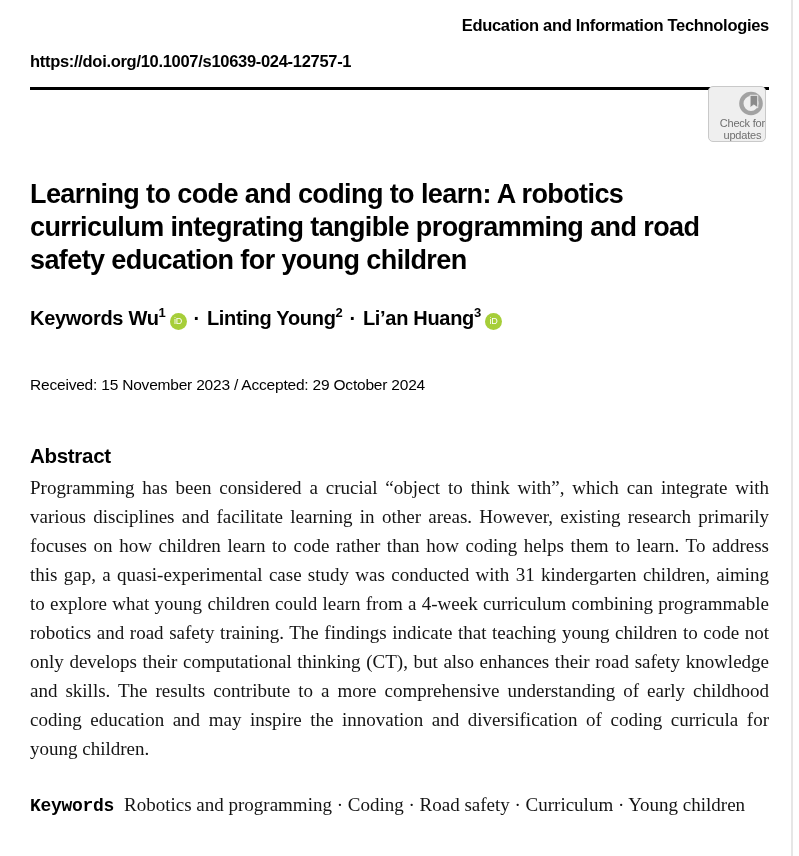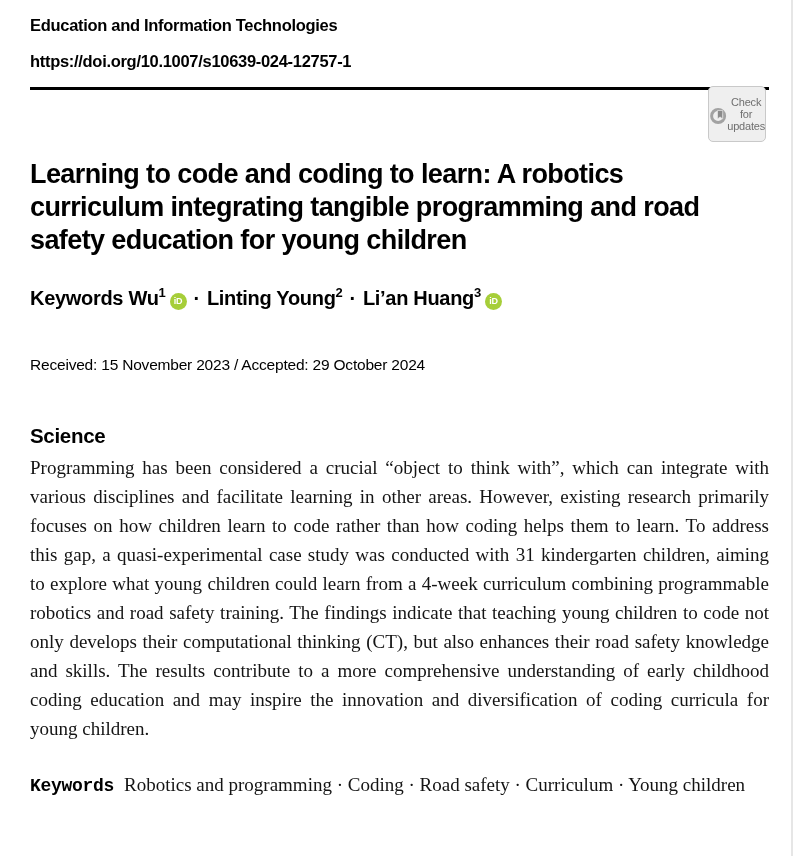--- a/index.html
+++ b/index.html
@@ -9,61 +9,61 @@
     position: relative;
     overflow: hidden;
     font-family: "Liberation Sans", sans-serif;
     color: #000;
   }
   .page { padding: 12px 30px 0 30px; position: relative; }
 
   
   .journal-name {
     font-size: 16.5px; font-weight: 700; letter-spacing: -0.3px;
-    line-height: 26px; color: #000;
+    line-height: 26px; color: #000; text-align: right;
   }
   .doi-link {
     font-size: 16.5px; font-weight: 700; letter-spacing: -0.3px;
     line-height: 26px; color: #000; text-decoration: none; display: inline-block; margin-top: 10px;
   }
   .rule {
     border: none; height: 2.5px; background: #000;
     margin: 13px 0 0 0; width: 100%;
   }
 
   
   .badge {
     position: absolute; top: 86px; right: 33px;
     width: 58px; height: 56px;
     background: #efefef; border: 1px solid #c9c9c9; border-radius: 5px;
-    display: flex; flex-direction: row; align-items: center;
+    display: flex; flex-direction: column; align-items: flex-end;
     cursor: pointer; box-sizing: border-box;
   }
   .badge svg { margin-top: 3px; display: block; }
   .badge-text {
     font-size: 11px; line-height: 12px; color: #6f6f6f;
     text-align: center; letter-spacing: -0.2px;
   }
 
   
   .title {
-    margin-top: 68px;
+    margin-top: 88px;
     font-size: 27px; font-weight: 700; letter-spacing: -0.6px;
     line-height: 33px; color: #000; max-width: 720px;
   }
   .authors {
     margin-top: 29px;
     font-size: 20px; font-weight: 700; letter-spacing: -0.3px;
     color: #000;
   }
   .authors sup { font-size: 13px; font-weight: 700; }
   .author-sep { margin: 0 7px; font-weight: 700; }
   .orcid {
     display: inline-block; width: 17px; height: 17px; border-radius: 50%;
-    background: #A6CE39; color: #fff; font-size: 9px; font-weight: 700;
+    background: #A6CE39; color: #fff; font-size: 9px; font-weight: 400;
     line-height: 17px; text-align: center; vertical-align: 1px; margin-left: 4px;
     cursor: pointer; font-family: "Liberation Sans", sans-serif;
   }
 
   
   .meta-block { margin-top: 44px; }
   .received, .copyright {
     font-size: 15.5px; letter-spacing: -0.2px; line-height: 22px; color: #000;
     max-width: 740px;
   }
@@ -123,21 +123,21 @@
   <h1 class="title" style="margin-bottom:0;">Learning to code and coding to learn: A robotics curriculum integrating tangible programming and road safety education for young children</h1>
 
   <div class="authors">
     <span><span>Keywords Wu</span><sup>1</sup><span class="orcid"><span>iD</span></span></span><span class="author-sep">·</span><span><span>Linting Young</span><sup>2</sup></span><span class="author-sep">·</span><span><span>Li’an Huang</span><sup>3</sup><span class="orcid"><span>iD</span></span></span>
   </div>
 
   <div class="meta-block">
     <div class="received">Received: 15 November 2023 / Accepted: 29 October 2024</div>
   </div>
 
-  <div class="abstract-heading">Science</div>
+  <div class="abstract-heading">Abstract</div>
   <div class="abstract-body">Programming has been considered a crucial “object to think with”, which can integrate with various disciplines and facilitate learning in other areas. However, existing research primarily focuses on how children learn to code rather than how coding helps them to learn. To address this gap, a quasi-experimental case study was conducted with 31 kindergarten children, aiming to explore what young children could learn from a 4-week curriculum combining programmable robotics and road safety training. The findings indicate that teaching young children to code not only develops their computational thinking (CT), but also enhances their road safety knowledge and skills. The results contribute to a more comprehensive understanding of early childhood coding education and may inspire the innovation and diversification of coding curricula for young children.</div>
 
   <div class="keywords">
     <span class="keywords-label">Keywords</span><span>Robotics and programming · Coding · Road safety · Curriculum · Young children</span>
   </div>
 
 </div>
 
 <div class="scan-edge"></div>
 

